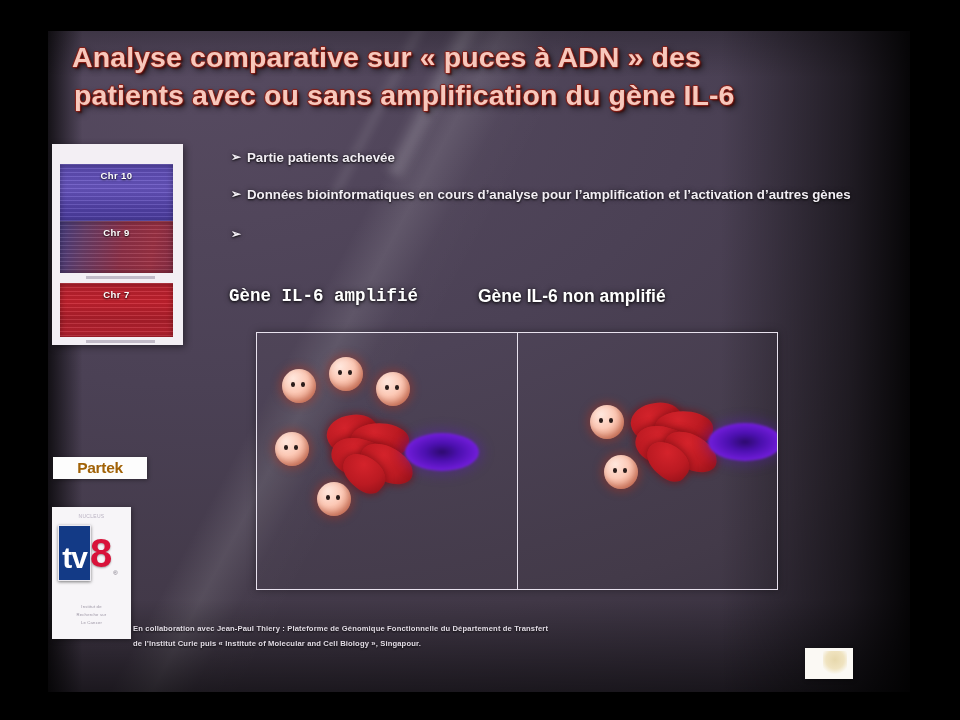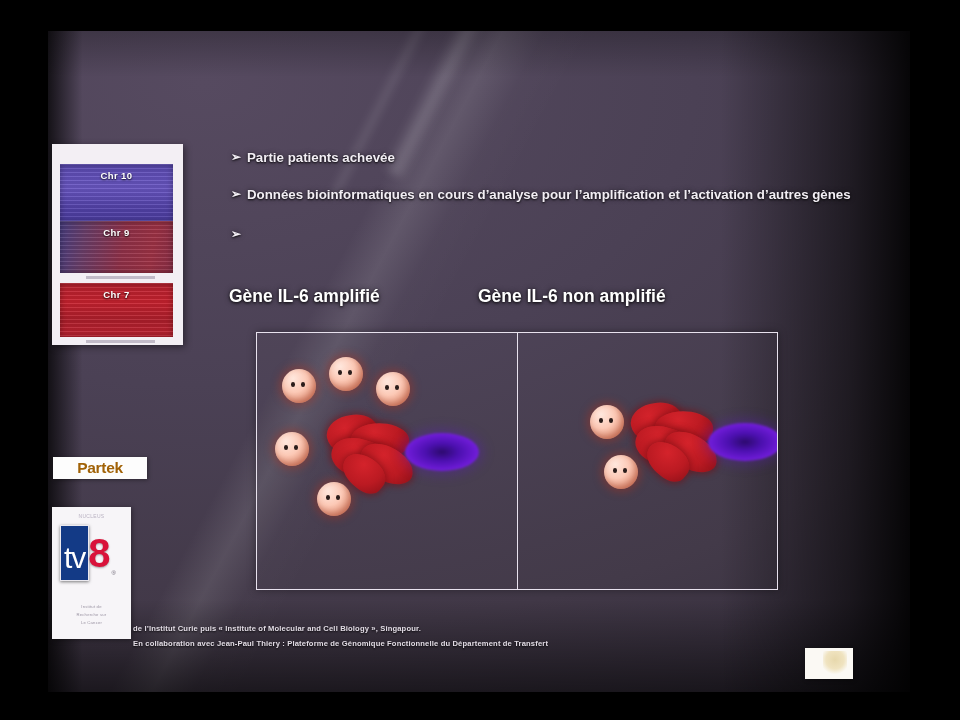--- a/index.html
+++ b/index.html
@@ -104,37 +104,37 @@
   #lowCard .chead{
     position:absolute;left:4px;right:4px;top:6px;text-align:center;
     font-size:5px;color:#b9b2c2;letter-spacing:.3px;
   }
   #tv8{
     position:absolute;left:6px;top:498px;width:68px;height:47px;z-index:7;
     display:flex;align-items:center;justify-content:center;
   }
   #tv8 .tv{
     display:inline-flex;align-items:center;justify-content:center;
-    background:#133a86;color:#fff;font-size:30px;font-weight:normal;
+    background:#133a86;color:#fff;font-size:30px;font-weight:bold;
     padding:12px 3px 2px 3px;height:40px;line-height:36px;letter-spacing:-1px;
     border:1.5px solid #eceaf0;box-shadow:0 1px 3px rgba(0,0,0,.5);
   }
   #tv8 .eight{
     display:inline-flex;align-items:center;justify-content:center;
     color:#d9123a;font-size:40px;font-weight:bold;line-height:34px;
     margin-left:-1px;text-shadow:0 1px 2px rgba(0,0,0,.35);
   }
   #tv8 .reg{font-size:6px;color:#6a6472;align-self:flex-end;margin-left:1px;}
 
   
   .colHead{
     position:absolute;top:255px;color:#ffffff;font-size:17.5px;font-weight:bold;
     text-shadow:0 1px 3px rgba(0,0,0,.9),0 0 6px rgba(0,0,0,.45);z-index:5;white-space:nowrap;
   }
-  .colHead.left {left:181px;}
+  .colHead.left {left:181px;font-family:Liberation Mono, monospace;}
   .colHead.right{left:430px;}
 
   
   #panels{
     position:absolute;left:208px;top:301px;width:520px;height:256px;
     border:1.6px solid #e8e2ee;box-shadow:0 0 8px rgba(0,0,0,.35);
     display:flex;z-index:5;background:rgba(255,255,255,.012);
   }
   .panel{position:relative;flex:1;overflow:hidden;}
   .panel.p2{border-left:1.6px solid #e8e2ee;}
@@ -204,20 +204,24 @@
 </head>
 <body>
 
 <div id="stage">
 
   <div id="slide">
 
     <div class="streak s2"></div>
     <div class="streak s3"></div>
 
+    <div id="title">
+      <span class="ln ln1">Analyse comparative sur « puces à ADN » des</span>
+      <span class="ln ln2">patients avec ou sans amplification du gène IL-6</span>
+    </div>
 
     <div id="bullets">
       <div class="bullet b1">
         <span class="arw">➢</span>
         <span>Partie patients achevée</span>
       </div>
       <div class="bullet b2">
         <span class="arw">➢</span>
         <span>Données bioinformatiques en cours d’analyse pour l’amplification et l’activation d’autres gènes</span>
       </div>
@@ -314,22 +318,22 @@
           <div class="lobe l3"></div>
           <div class="lobe l4"></div>
           <div class="lobe l5"></div>
         </div>
         <div class="purple"></div>
       </div>
 
     </div>
 
     <div id="footer">
+      <div>En collaboration avec Jean-Paul Thiery : Plateforme de Génomique Fonctionnelle du Département de Transfert</div>
       <div>de l’Institut Curie puis « Institute of Molecular and Cell Biology », Singapour.</div>
-      <div>En collaboration avec Jean-Paul Thiery : Plateforme de Génomique Fonctionnelle du Département de Transfert</div>
     </div>
 
     <div id="footLogo">
       <div class="mk"></div>
     </div>
 
   </div>
 </div>
 
 </body></html>

